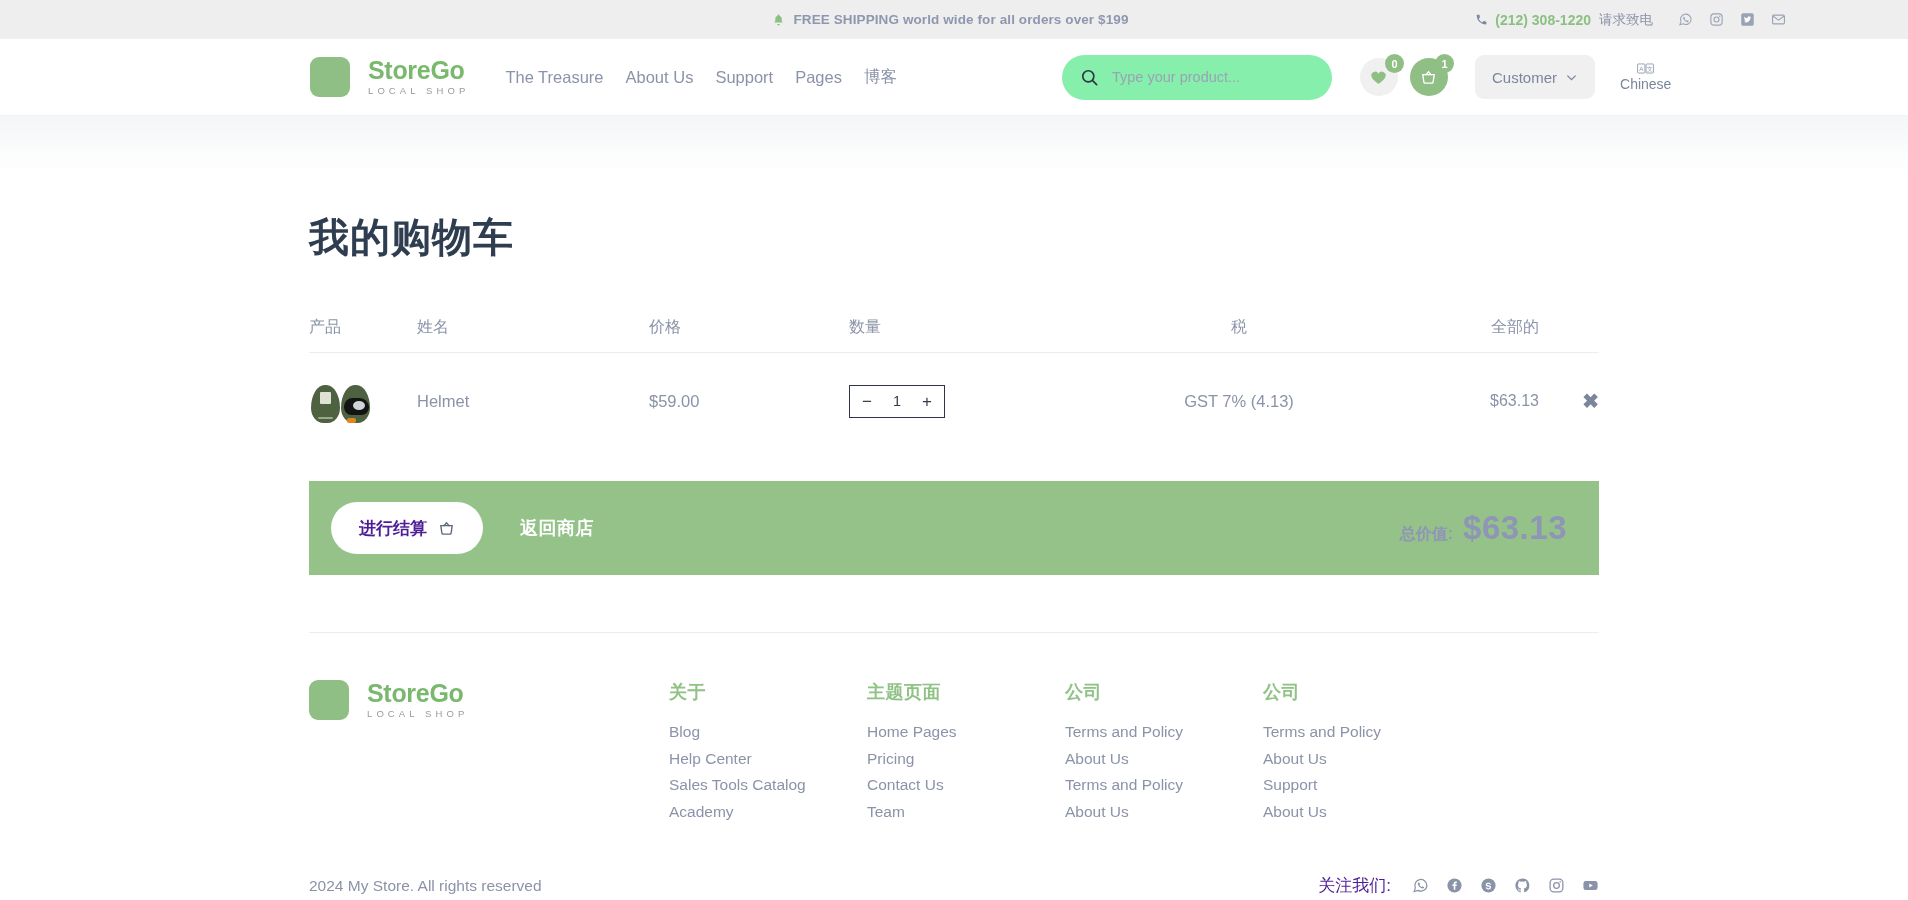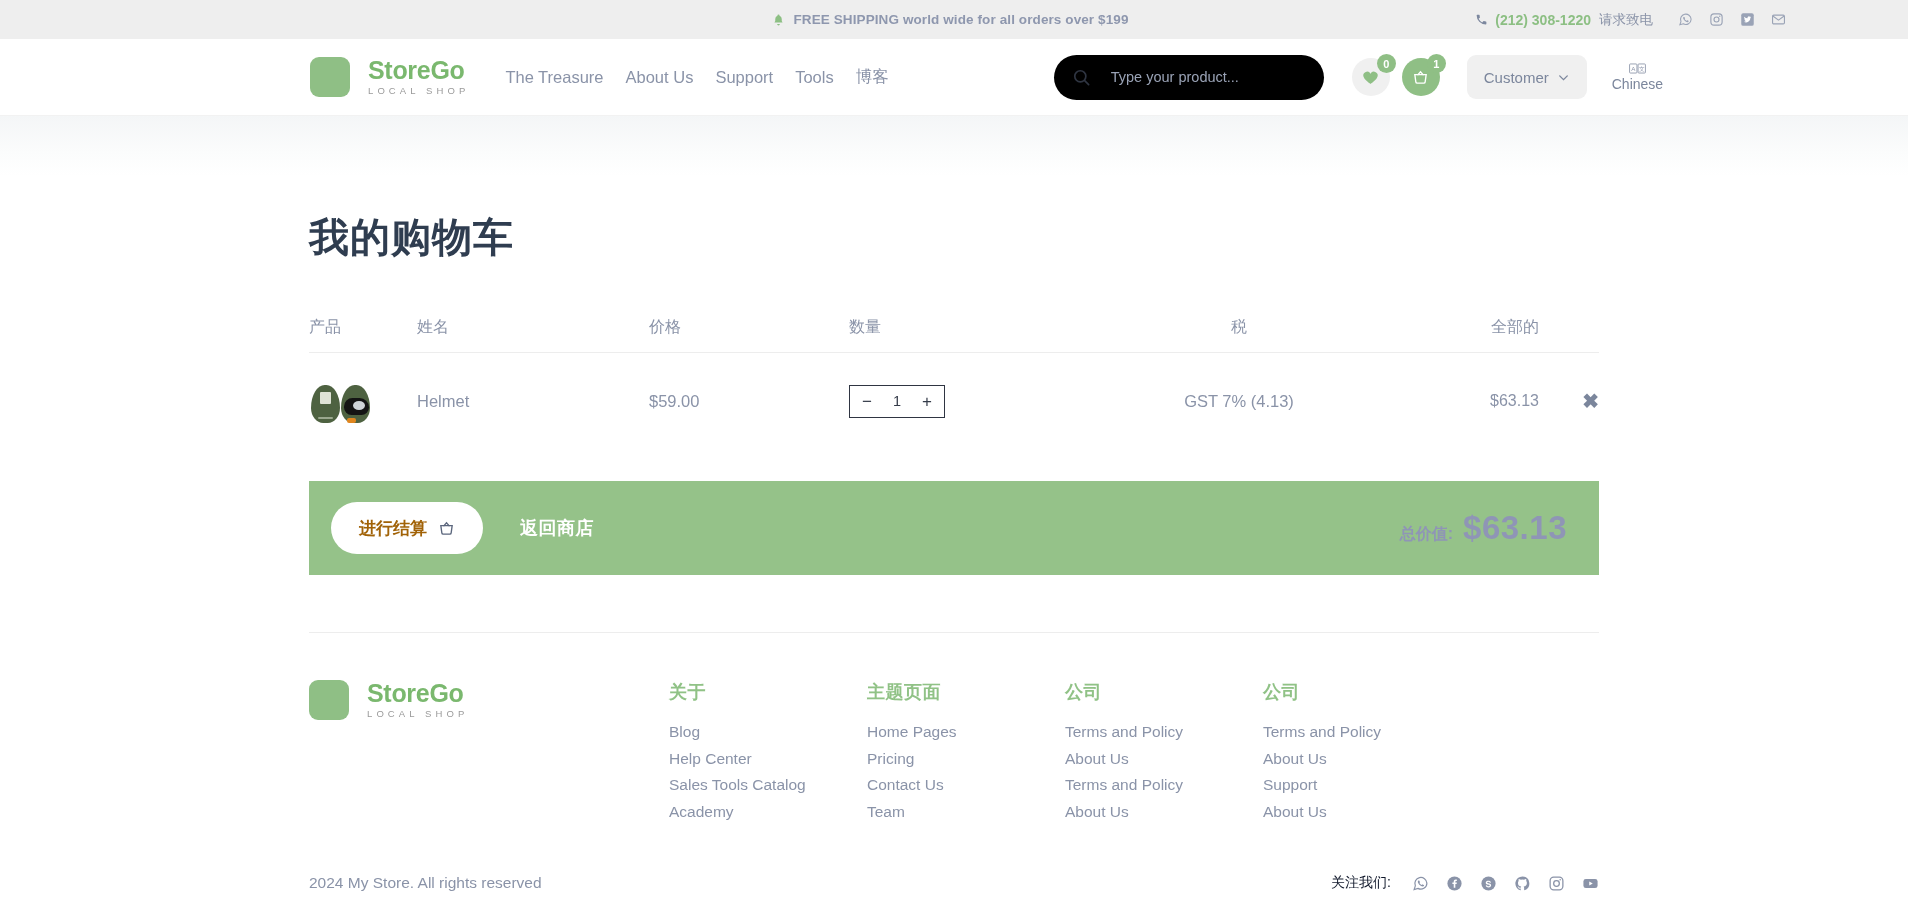--- a/index.html
+++ b/index.html
@@ -65,26 +65,26 @@
   .nav a {
     font-size: 16.5px;
     color: #8a93a8;
     text-decoration: none;
     white-space: nowrap;
   }
 
   .search-box {
     width: 270px;
     height: 45px;
-    background: #000000;
+    background: #86efac;
     border-radius: 23px;
     display: flex;
     align-items: center;
     padding: 0 18px;
-    gap: 20px;
+    gap: 13px;
     margin-left: 165px;
   }
   .search-box input {
     border: none;
     outline: none;
     background: transparent;
     font-size: 14.5px;
     color: #55607a;
     width: 100%;
     font-family: "Liberation Sans", sans-serif;
@@ -240,21 +240,21 @@
     padding: 0 22px;
   }
   .checkout-btn {
     background: #ffffff;
     border: none;
     border-radius: 26px;
     height: 52px;
     padding: 0 28px;
     display: flex; align-items: center; gap: 11px;
     cursor: pointer;
-    font-size: 17px; color: #a16207;
+    font-size: 17px; color: #4c1d95;
     font-family: "Liberation Sans", sans-serif;
     font-weight: 600;
   }
   .checkout-btn .cb-icon { color: #5b667d; display: flex; }
   .back-shop {
     margin-left: 37px;
     font-size: 18px;
     color: #ffffff;
     font-weight: 700;
     text-decoration: none;
@@ -285,21 +285,21 @@
     text-decoration: none;
     margin-bottom: 8.5px;
   }
 
   .footer-bottom {
     display: flex; align-items: center;
     margin-top: 45px;
   }
   .copyright { font-size: 15.5px; color: #8a93a8; }
   .follow-wrap { margin-left: auto; display: flex; align-items: center; gap: 17px; }
-  .follow-label { font-size: 14px; color: #0f172a; margin-right: 4px; }
+  .follow-label { font-size: 17px; color: #4c1d95; margin-right: 4px; }
   .follow-wrap .sicon { color: #8a93a8; display: flex; }
 </style>
 </head>
 <body>
 
 <div class="announce">
   <div class="announce-center">
     <span class="bell-icon">
       <svg width="13" height="14" viewBox="0 0 24 24" fill="currentColor">
           <path d="M12 2a2 2 0 0 1 2 2v.3A6 6 0 0 1 18 10v4l1.5 2.5H4.5L6 14v-4a6 6 0 0 1 4-5.7V4a2 2 0 0 1 2-2zm0 20a2.5 2.5 0 0 1-2.5-2.5h5A2.5 2.5 0 0 1 12 22z"></path>
@@ -352,21 +352,21 @@
     <span class="logo-text">
       <span class="logo-name">StoreGo</span>
       <span class="logo-sub">LOCAL SHOP</span>
     </span>
   </a>
 
   <nav class="nav">
     <a href="#">The Treasure</a>
     <a href="#">About Us</a>
     <a href="#">Support</a>
-    <a href="#">Tools</a>
+    <a href="#">Pages</a>
     <a href="#">博客</a>
   </nav>
 
   <div class="search-box">
     <span class="search-icon">
       <svg width="19" height="19" viewBox="0 0 24 24" fill="none" stroke="currentColor" stroke-width="2.1" stroke-linecap="round">
           <circle cx="10.5" cy="10.5" r="7"></circle>
           <path d="M16 16l5 5"></path>
         </svg>
     </span>

